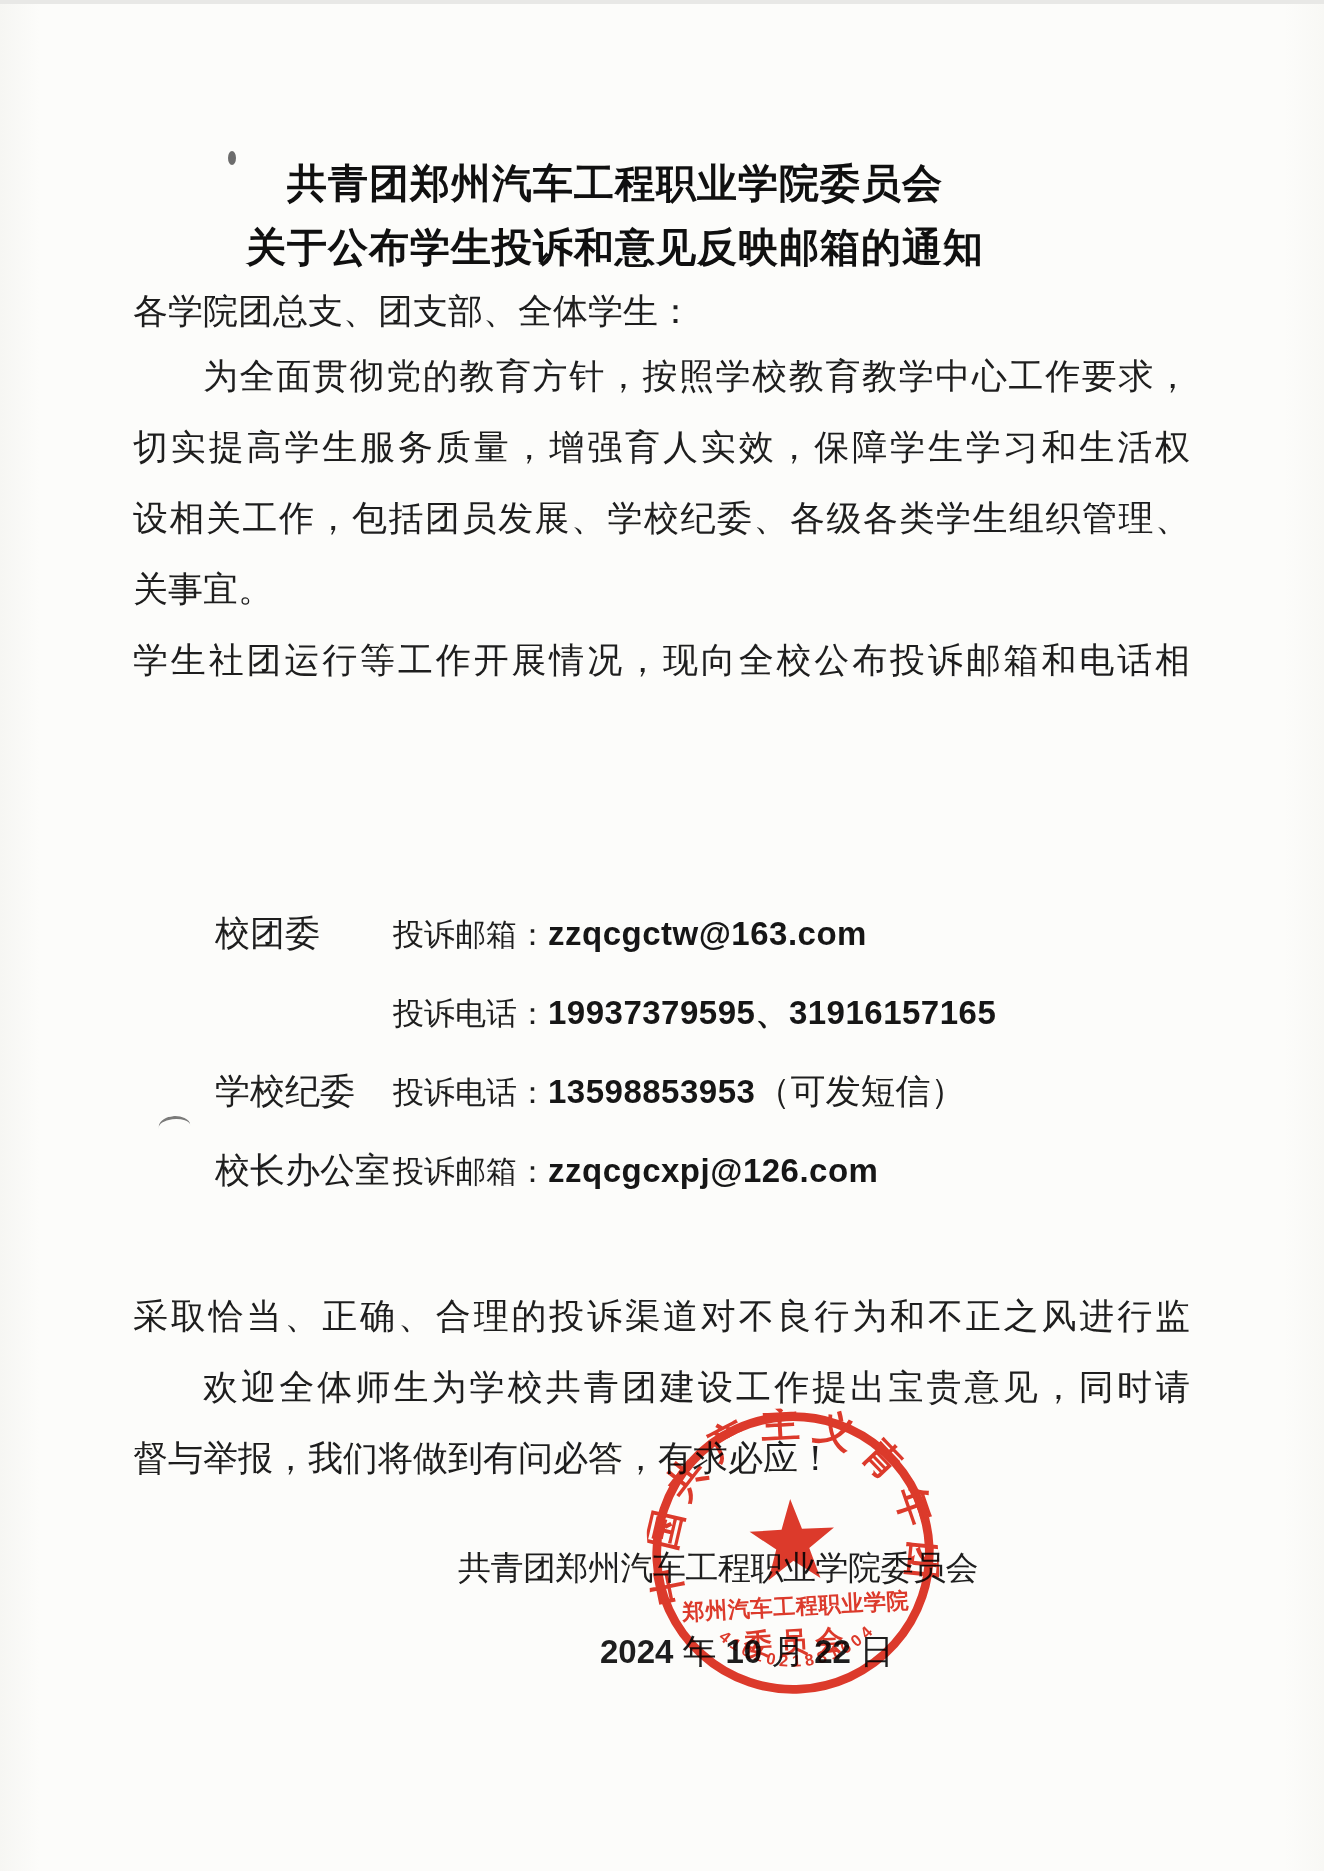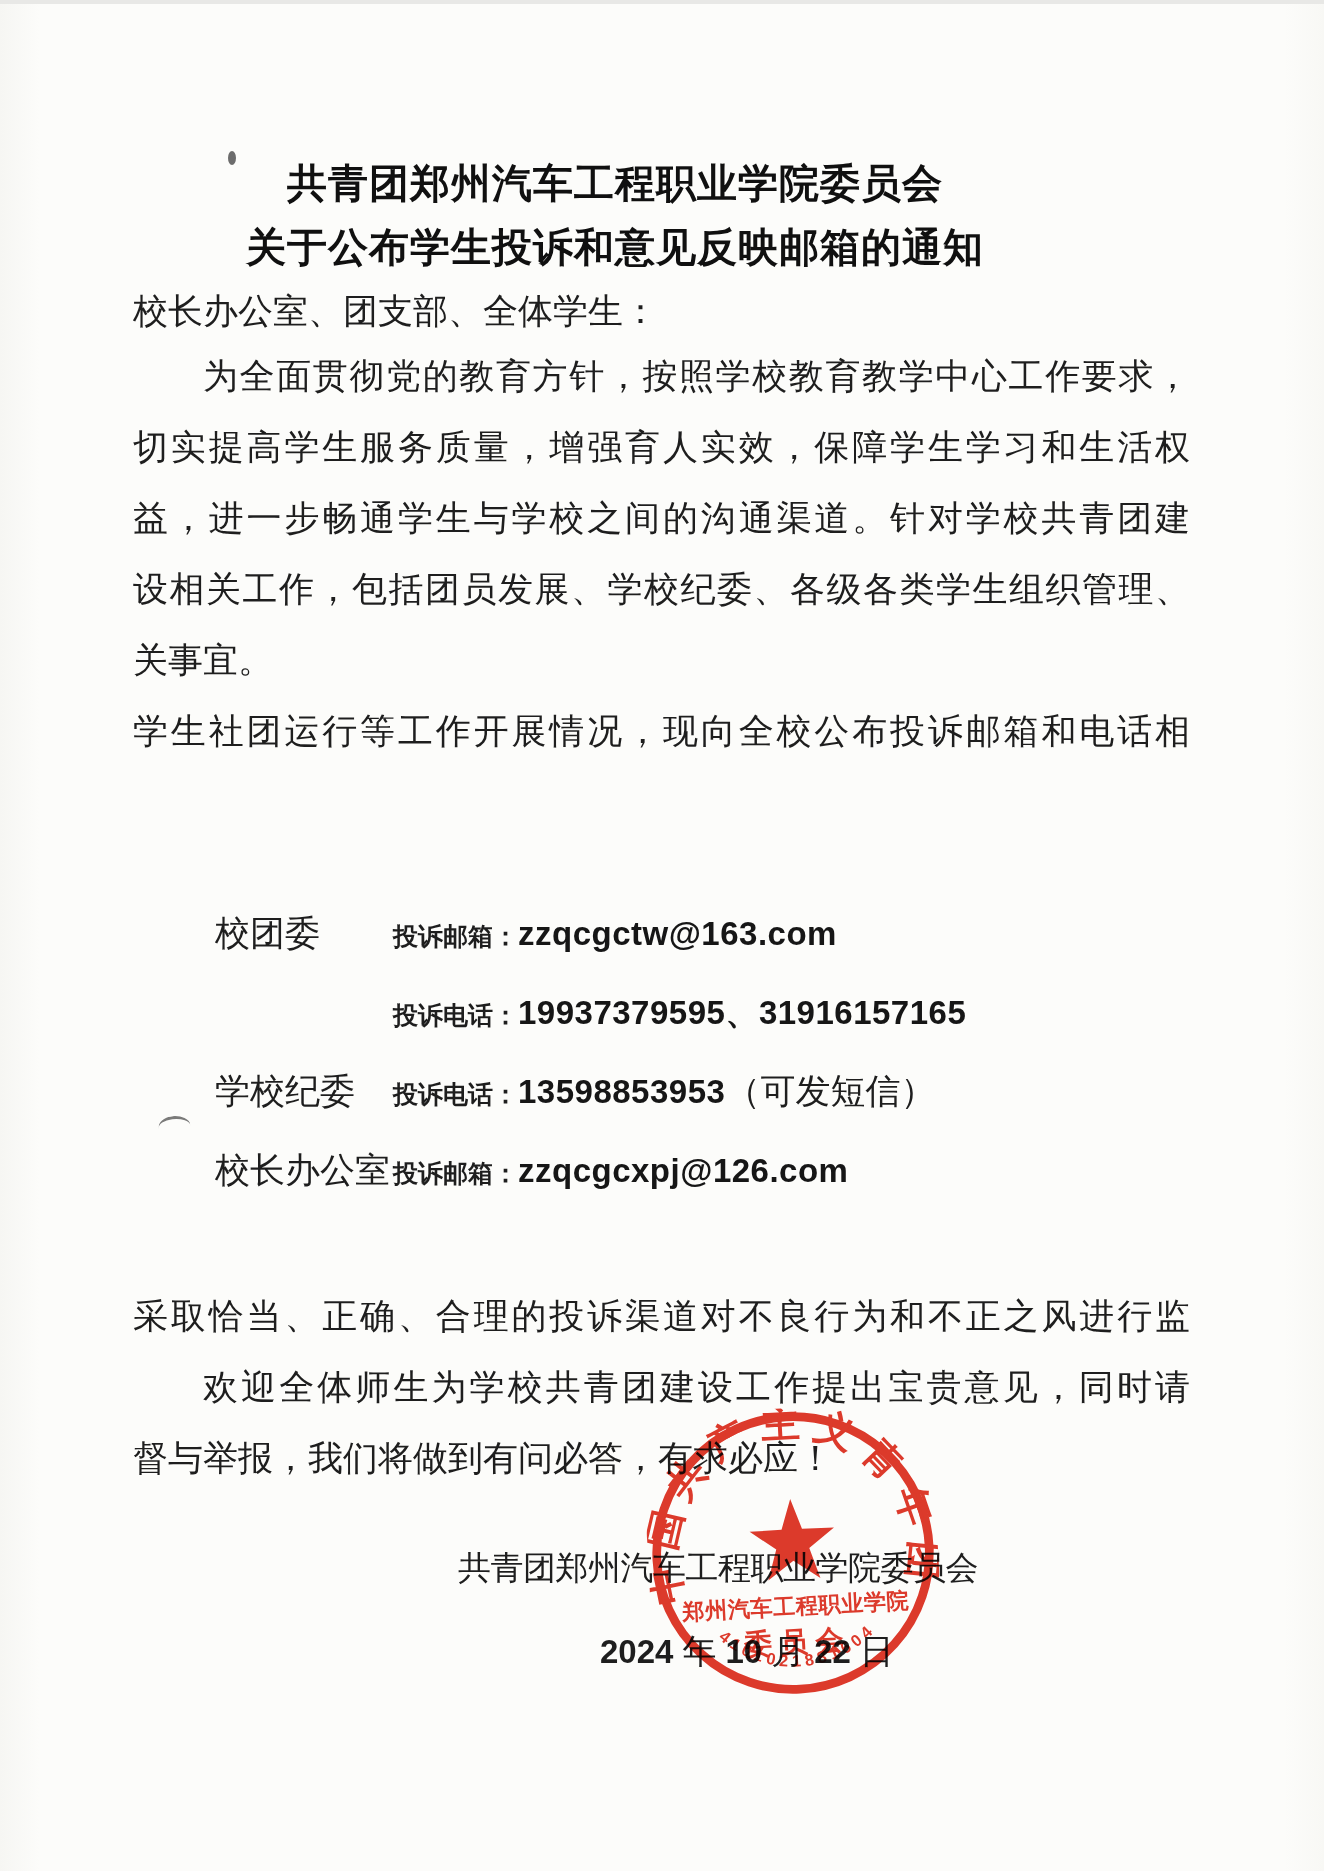--- a/index.html
+++ b/index.html
@@ -26,21 +26,21 @@
   .para { position:absolute; left:133px; width:1057px; }
   .para-1 { top:337px; }
   .para-2 { top:1277px; }
   .body-line { font-size:35px; line-height:71px; height:71px; }
   .line-fill { text-align:justify; text-align-last:justify; }
   .line-indent { text-indent:70px; }
   
   .contacts { position:absolute; left:215px; top:890px; width:1000px; }
   .contact-row { height:79px; line-height:79px; white-space:nowrap; }
   .contact-org { display:inline-block; width:178px; font-size:35px; }
-  .contact-field { font-size:25px;font-weight:bold; }
+  .contact-field { font-size:31px; }
   .contact-value {
     font-family:"Liberation Sans","DejaVu Sans",sans-serif;
     font-weight:600; font-size:33px; letter-spacing:.5px; color:#161616;
   }
   .contact-note { font-size:35px; }
   
   .signature {
     position:absolute; left:458px; top:1542px;
     font-size:33px; line-height:44px; letter-spacing:-0.5px; z-index:1;
   }
@@ -89,26 +89,25 @@
 </head>
 <body>
 
 <div class="page">
 
   <div class="header">
     <div class="title-line">共青团郑州汽车工程职业学院委员会</div>
     <div class="title-line">关于公布学生投诉和意见反映邮箱的通知</div>
   </div>
 
-  <div class="salutation">校长办公室、团支部、全体学生：</div>
+  <div class="salutation">各学院团总支、团支部、全体学生：</div>
 
   <div class="para para-1">
     <div class="body-line line-fill line-indent">为全面贯彻党的教育方针，按照学校教育教学中心工作要求，</div>
     <div class="body-line line-fill">切实提高学生服务质量，增强育人实效，保障学生学习和生活权</div>
-    <div class="body-line line-fill">益，进一步畅通学生与学校之间的沟通渠道。针对学校共青团建</div>
     <div class="body-line line-fill">设相关工作，包括团员发展、学校纪委、各级各类学生组织管理、</div>
     <div class="body-line">关事宜。</div>
     <div class="body-line line-fill">学生社团运行等工作开展情况，现向全校公布投诉邮箱和电话相</div>
   </div>
 
   <div class="contacts">
     <div class="contact-row">
       <span class="contact-org">校团委</span><span class="contact-field">投诉邮箱：</span><span class="contact-value">zzqcgctw@163.com</span><span class="contact-note"></span>
     </div>
     <div class="contact-row">

